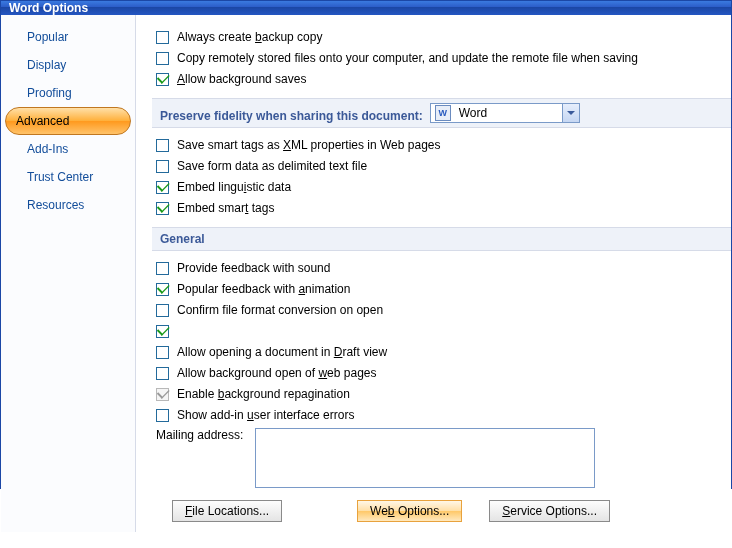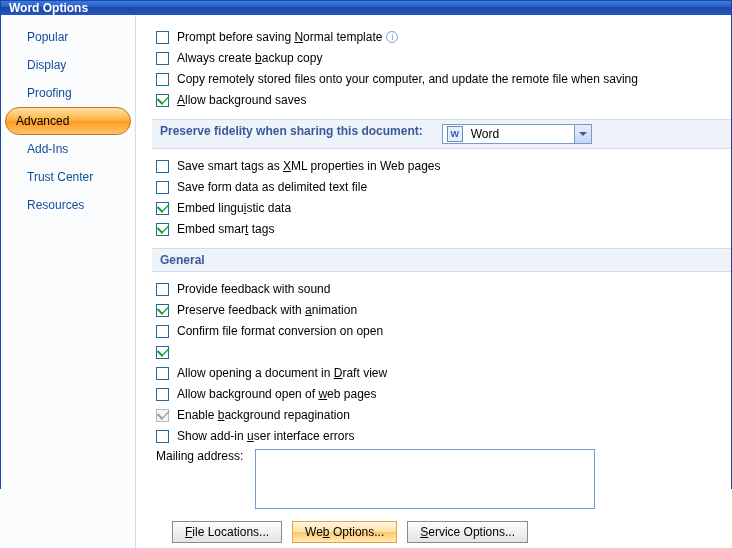--- a/index.html
+++ b/index.html
@@ -106,22 +106,22 @@
     background: #eef2f9;
     border-top: 1px solid #d6dbe8;
     border-bottom: 1px solid #d6dbe8;
     color: #3b5998;
     font-weight: bold;
     padding: 4px 8px;
     margin: 10px 0 8px -4px;
   }
   .section-hdr.withcombo {
     display:flex;
-    align-items:flex-start;
-    gap: 19px;
+    align-items:flex-end;
+    gap: 7px;
   }
   .combo {
     display:inline-flex;
     align-items:center;
     border:1px solid #7a9ac8;
     background:#fff;
     height:20px;
     width:150px;
     font-weight:normal;
     color:#000;
@@ -149,33 +149,34 @@
   }
   u { text-decoration: underline; }
   .mail-row { display:flex; align-items:flex-start; margin-top:4px; gap:12px;}
   .mail-box {
     width: 340px; height: 60px;
     border:1px solid #7a9ac8;
     background:#fff;
     resize:none;
     font-family:inherit;font-size:12px;
   }
-  .button-row { display:flex; gap:10px; margin-top:12px; padding-left:16px;}
+  .button-row { display:flex; gap:27px; margin-top:12px; padding-left:16px;}
   .btn {
     border:1px solid #8a8a8a;
     background:linear-gradient(to bottom,#fdfdfd,#e4e4e4);
     padding:3px 12px;
     font-family:inherit;font-size:12px;
     cursor:pointer;
     min-width:100px;
     text-align:center;
   }
   .btn.hot {
     border:1px solid #e8a23d;
     background:linear-gradient(to bottom,#fff7e6,#ffe0a8 48%,#ffc96a 52%,#ffe9bf);
+    margin-left:48px;
   }
 </style>
 </head>
 <body>
 
 <div class="window">
   <div class="titlebar">
     <span>Word Options</span>
   </div>
   <div class="body">
@@ -187,25 +188,20 @@
       <div class="side-item selected">Advanced</div>
       <div class="side-item">Add-Ins</div>
       <div class="side-item">Trust Center</div>
       <div class="side-item">Resources</div>
     </div>
 
     <div class="main">
 
       <div class="chk-row">
         <span class="chk"></span>
-        <span><span>Prompt before saving </span><u>N</u><span>ormal template</span></span>
-        <span class="info-icon">i</span>
-      </div>
-      <div class="chk-row">
-        <span class="chk"></span>
         <span><span>Always create </span><u>b</u><span>ackup copy</span></span>
       </div>
       <div class="chk-row">
         <span class="chk"></span>
         <span>Copy remotely stored files onto your computer, and update the remote file when saving</span>
       </div>
       <div class="chk-row">
         <span class="chk checked"></span>
         <span><u>A</u><span>llow background saves</span></span>
       </div>
@@ -237,21 +233,21 @@
       </div>
 
       <div class="section-hdr">General</div>
 
       <div class="chk-row">
         <span class="chk"></span>
         <span>Provide feedback with sound</span>
       </div>
       <div class="chk-row">
         <span class="chk checked"></span>
-        <span><span>Preserve feedback with </span><u>a</u><span>nimation</span></span>
+        <span><span>Popular feedback with </span><u>a</u><span>nimation</span></span>
       </div>
       <div class="chk-row">
         <span class="chk"></span>
         <span>Confirm file format conversion on open</span>
       </div>
       <div class="chk-row">
         <span class="chk checked"></span>
       </div>
       <div class="chk-row">
         <span class="chk"></span>

